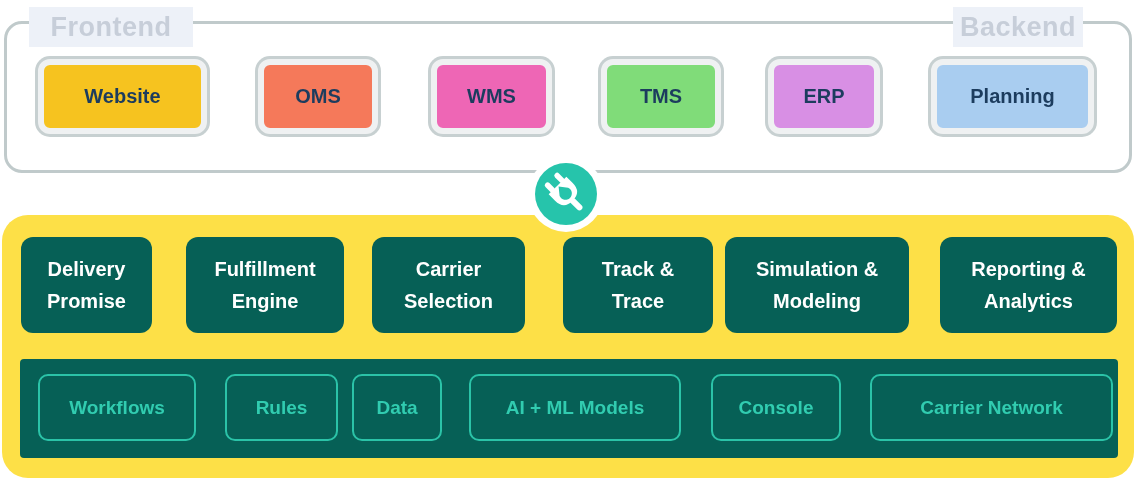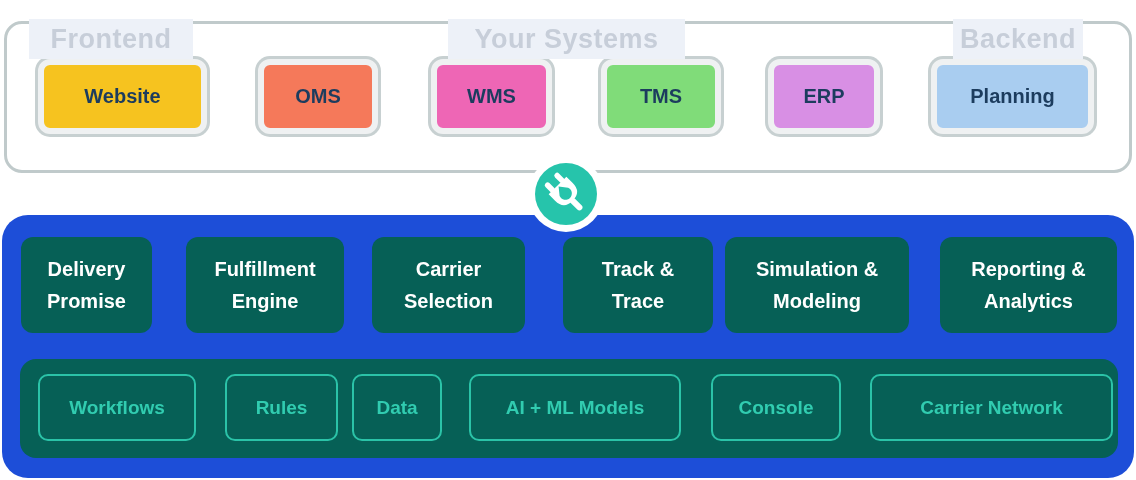--- a/index.html
+++ b/index.html
@@ -13,21 +13,21 @@
 
   
   .top-panel{
     position:absolute;left:4px;top:21px;width:1128px;height:152px;
     box-sizing:border-box;
     border:3px solid #c0cacb;
     border-radius:18px;
     background:transparent;
   }
   .group-label{
-    position:absolute;top:19px;height:40px;
+    position:absolute;top:7px;height:40px;
     background:#edf1f8;
     color:#c7ced9;
     font-size:27px;font-weight:bold;
     display:flex;align-items:center;justify-content:center;
     letter-spacing:.5px;
     z-index:2;
   }
   .gl-frontend{left:29px;width:164px;}
   .gl-your-systems{left:448px;width:237px;}
   .gl-backend{left:953px;width:130px;}
@@ -69,21 +69,21 @@
   }
   .mod-0{left:19px;width:131px;}
   .mod-1{left:184px;width:158px;}
   .mod-2{left:370px;width:153px;}
   .mod-3{left:561px;width:150px;}
   .mod-4{left:723px;width:184px;}
   .mod-5{left:938px;width:177px;}
 
   .foundation{
     position:absolute;left:18px;top:144px;width:1098px;height:99px;
-    border-radius:16px;
+    border-radius:4px;
     background:#066056;
   }
   .foundation-item{
     position:absolute;top:15px;height:67px;
     box-sizing:border-box;
     border:2px solid #2bc3a8;
     border-radius:10px;
     color:#31ccb0;
     font-size:19px;font-weight:bold;
     display:flex;align-items:center;justify-content:center;
@@ -103,31 +103,30 @@
   }
 </style>
 </head>
 <body>
 
 <div class="canvas">
 
   <div class="top-panel"></div>
 
   <div class="group-label gl-frontend">Frontend</div>
-  <div class="group-label gl-your-systems">Your Systems</div>
   <div class="group-label gl-backend">Backend</div>
 
   <div class="system-box sys-0" style="background: rgb(246, 195, 31);">Website</div>
   <div class="system-box sys-1" style="background: rgb(245, 121, 90);">OMS</div>
   <div class="system-box sys-2" style="background: rgb(238, 102, 181);">WMS</div>
   <div class="system-box sys-3" style="background: rgb(128, 220, 121);">TMS</div>
   <div class="system-box sys-4" style="background: rgb(216, 143, 228);">ERP</div>
   <div class="system-box sys-5" style="background: rgb(169, 205, 240);">Planning</div>
 
-  <div class="platform" style="background: #1d4ed8;">
+  <div class="platform" style="background: #fde047;">
 
     <div class="module mod-0">Delivery
 Promise</div>
     <div class="module mod-1">Fulfillment
 Engine</div>
     <div class="module mod-2">Carrier
 Selection</div>
     <div class="module mod-3">Track &amp;
 Trace</div>
     <div class="module mod-4">Simulation &amp;

